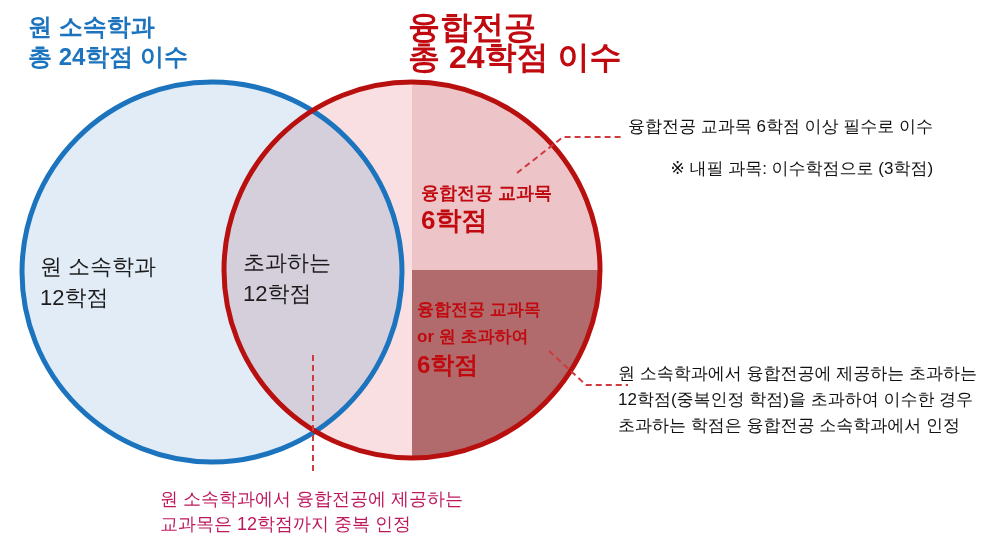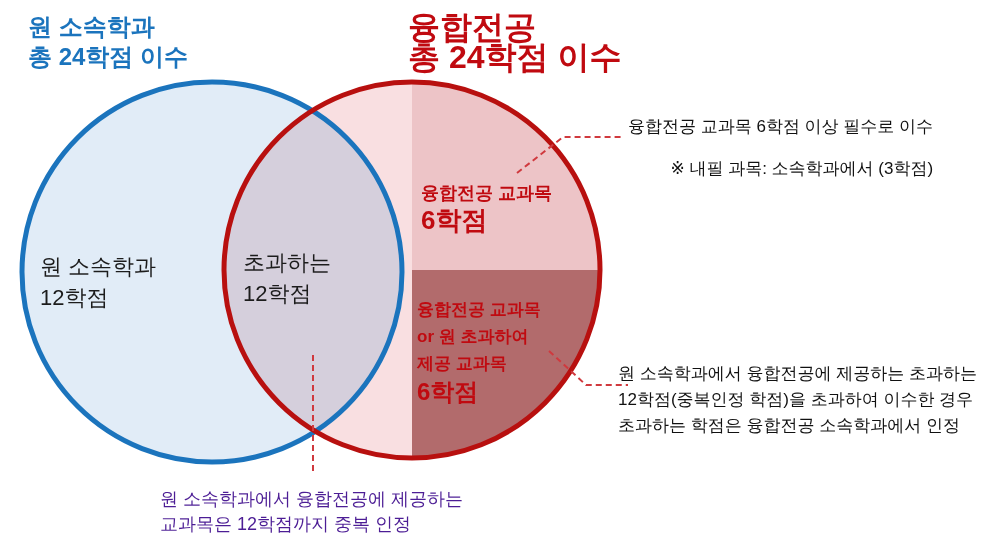--- a/index.html
+++ b/index.html
@@ -18,21 +18,21 @@
   .overlap-label{left:243px;top:247px;width:140px;font-size:22px;font-weight:500;line-height:31px;color:#1c1c1c;}
   .seg-top{left:421px;top:181px;width:158px;color:#c00a10;font-weight:bold;}
   .seg-top .l1{font-size:18px;line-height:24px;}
   .seg-top .credits{font-size:26px;line-height:30px;}
   .seg-bottom{left:417px;top:296px;width:160px;color:#c00a10;font-weight:bold;}
   .seg-bottom .l{font-size:17px;line-height:27px;}
   .seg-bottom .credits{font-size:24px;line-height:30px;}
   .ann-required{left:628px;top:116px;font-size:17px;font-weight:500;line-height:22px;color:#111111;text-align:right;}
   .ann-required .l2{margin-top:20px;padding-left:6px;}
   .ann-excess{left:618px;top:361px;width:382px;font-size:17px;font-weight:500;line-height:26px;color:#111111;}
-  .ann-duplicate{left:160px;top:487px;width:366px;font-size:18px;font-weight:500;line-height:25px;color:#4c1d95;}
+  .ann-duplicate{left:160px;top:487px;width:366px;font-size:18px;font-weight:500;line-height:25px;color:#be185d;}
 </style>
 </head>
 <body>
 
 <div class="stage">
 
   <svg width="1000" height="550" viewBox="0 0 1000 550">
 
     <circle cx="212" cy="272" r="190" fill="#e1ecf7"></circle>
     <circle cx="412" cy="270" r="188" fill="#f9dfe1"></circle>
@@ -66,27 +66,26 @@
     <div>12학점</div>
   </div>
 
   <div class="txt center seg-top">
     <div class="l1">융합전공 교과목</div>
     <div class="credits">6학점</div>
   </div>
   <div class="txt center seg-bottom">
     <div class="l">융합전공 교과목</div>
     <div class="l">or 원 초과하여</div>
-    <div class="l">제공 교과목</div>
     <div class="credits">6학점</div>
   </div>
 
   <div class="txt ann-required">
     <div>융합전공 교과목 6학점 이상 필수로 이수</div>
-    <div class="l2">※ 내필 과목: 소속학과에서 (3학점)</div>
+    <div class="l2">※ 내필 과목: 이수학점으로 (3학점)</div>
   </div>
   <div class="txt center ann-excess">
     <div>원 소속학과에서 융합전공에 제공하는 초과하는</div>
     <div>12학점(중복인정 학점)을 초과하여 이수한 경우</div>
     <div>초과하는 학점은 융합전공 소속학과에서 인정</div>
   </div>
   <div class="txt center ann-duplicate">
     <div>원 소속학과에서 융합전공에 제공하는</div>
     <div>교과목은 12학점까지 중복 인정</div>
   </div>

